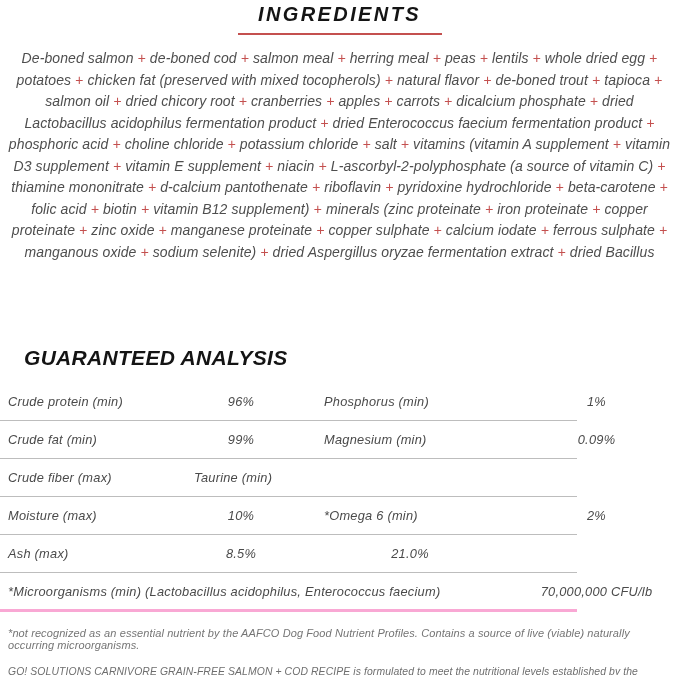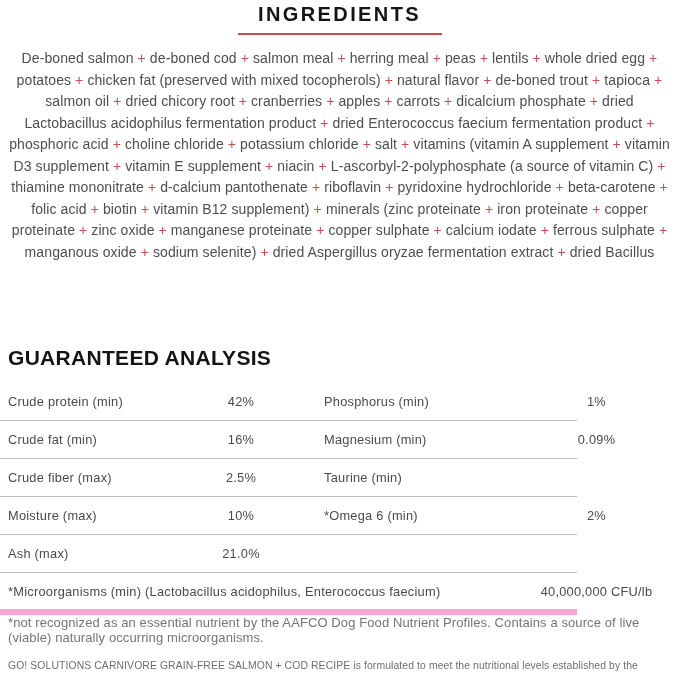--- a/index.html
+++ b/index.html
@@ -11,20 +11,21 @@
     width: 679px;
     height: 675px;
     overflow: hidden;
     font-family: "Liberation Sans", sans-serif;
     -webkit-font-smoothing: antialiased;
   }
   .page {
     width: 679px;
     height: 675px;
     position: relative;
+    font-style: italic;
   }
 
   
   .ingredients-title {
     margin: 0;
     padding-top: 3px;
     text-align: center;
     font-size: 20px;
     font-weight: 800;
     letter-spacing: 2.4px;
@@ -46,21 +47,21 @@
     letter-spacing: 0.1px;
     color: #4e4e4e;
     overflow: hidden;
   }
   .ingredients-text .plus {
     color: #c4504f;
   }
 
   
   .ga-title {
-    margin: 82px 0 0 8px;
+    margin: 82px 0 0 24px;
     font-size: 21px;
     font-weight: 800;
     letter-spacing: 0.3px;
     color: #141414;
   }
   .ga-table {
     margin-top: 13px;
     width: 577px;
   }
   .ga-row {
@@ -75,32 +76,32 @@
   }
   .ga-row .label-left  { padding-left: 8px; }
   .ga-row .label-right { padding-left: 18px; }
   .ga-row .value { text-align: center; }
 
   .ga-row-full {
     display: grid;
     grid-template-columns: 514px 165px;
     height: 36px;
     align-items: center;
-    border-bottom: 6px solid #f9a8d4;
+    border-bottom: 3px solid #f9a8d4;
     font-size: 12.8px;
     letter-spacing: 0.25px;
     color: #4a4a4a;
   }
   .ga-row-full .label { padding-left: 8px; }
   .ga-row-full .value { text-align: center; }
 
   
   .footnote-asterisk {
-    margin: 0 8px 0 8px;
-    font-size: 13px;
+    margin: 15px 8px 0 8px;
+    font-size: 11px;
     letter-spacing: 0.1px;
     color: #757575;
   }
   .footnote-formulation {
     margin: 14px 8px 0 8px;
     width: 664px;
     font-size: 10.4px;
     line-height: 13.5px;
     letter-spacing: 0.1px;
     color: #6e6e6e;
@@ -117,53 +118,53 @@
     <p class="ingredients-text">De-boned salmon <span class="plus">+</span> de-boned cod <span class="plus">+</span> salmon meal <span class="plus">+</span> herring meal <span class="plus">+</span> peas <span class="plus">+</span> lentils <span class="plus">+</span> whole dried egg <span class="plus">+</span> potatoes <span class="plus">+</span> chicken fat (preserved with mixed tocopherols) <span class="plus">+</span> natural flavor <span class="plus">+</span> de-boned trout <span class="plus">+</span> tapioca <span class="plus">+</span> salmon oil <span class="plus">+</span> dried chicory root <span class="plus">+</span> cranberries <span class="plus">+</span> apples <span class="plus">+</span> carrots <span class="plus">+</span> dicalcium phosphate <span class="plus">+</span> dried Lactobacillus acidophilus fermentation product <span class="plus">+</span> dried Enterococcus faecium fermentation product <span class="plus">+</span> phosphoric acid <span class="plus">+</span> choline chloride <span class="plus">+</span> potassium chloride <span class="plus">+</span> salt <span class="plus">+</span> vitamins (vitamin A supplement <span class="plus">+</span> vitamin D3 supplement <span class="plus">+</span> vitamin E supplement <span class="plus">+</span> niacin <span class="plus">+</span> L-ascorbyl-2-polyphosphate (a source of vitamin C) <span class="plus">+</span> thiamine mononitrate <span class="plus">+</span> d-calcium pantothenate <span class="plus">+</span> riboflavin <span class="plus">+</span> pyridoxine hydrochloride <span class="plus">+</span> beta-carotene <span class="plus">+</span> folic acid <span class="plus">+</span> biotin <span class="plus">+</span> vitamin B12 supplement) <span class="plus">+</span> minerals (zinc proteinate <span class="plus">+</span> iron proteinate <span class="plus">+</span> copper proteinate <span class="plus">+</span> zinc oxide <span class="plus">+</span> manganese proteinate <span class="plus">+</span> copper sulphate <span class="plus">+</span> calcium iodate <span class="plus">+</span> ferrous sulphate <span class="plus">+</span> manganous oxide <span class="plus">+</span> sodium selenite) <span class="plus">+</span> dried Aspergillus oryzae fermentation extract <span class="plus">+</span> dried Bacillus subtilis fermentation extract  DL-methionine  taurine  yucca schidigera extract  dried rosemary.</p>
   </section>
 
   <section>
     <h2 class="ga-title">GUARANTEED ANALYSIS</h2>
 
     <div class="ga-table">
 
       <div class="ga-row">
         <div class="label-left">Crude protein (min)</div>
-        <div class="value">42%</div>
+        <div class="value">96%</div>
         <div class="label-right">Phosphorus (min)</div>
         <div class="value">1%</div>
       </div>
 
       <div class="ga-row">
         <div class="label-left">Crude fat (min)</div>
-        <div class="value">16%</div>
+        <div class="value">99%</div>
         <div class="label-right">Magnesium (min)</div>
         <div class="value">0.09%</div>
       </div>
 
       <div class="ga-row">
         <div class="label-left">Crude fiber (max)</div>
-        <div class="value">2.5%</div>
         <div class="label-right">Taurine (min)</div>
       </div>
 
       <div class="ga-row">
         <div class="label-left">Moisture (max)</div>
         <div class="value">10%</div>
         <div class="label-right">*Omega 6 (min)</div>
         <div class="value">2%</div>
       </div>
 
       <div class="ga-row">
         <div class="label-left">Ash (max)</div>
+        <div class="value">8.5%</div>
         <div class="value">21.0%</div>
       </div>
 
       <div class="ga-row-full">
         <div class="label">*Microorganisms (min) (Lactobacillus acidophilus, Enterococcus faecium)</div>
-        <div class="value">40,000,000 CFU/lb</div>
+        <div class="value">70,000,000 CFU/lb</div>
       </div>
 
     </div>
   </section>
 
   <p class="footnote-asterisk">*not recognized as an essential nutrient by the AAFCO Dog Food Nutrient Profiles. Contains a source of live (viable) naturally occurring microorganisms.</p>
 
   <p class="footnote-formulation">GO! SOLUTIONS CARNIVORE GRAIN-FREE SALMON + COD RECIPE  is formulated to meet the nutritional levels established by the AAFCO Dog Food Nutrient Profiles for All Life Stages except for growth of large size dogs (70lbs or more as an adult).</p>
 
 </div>

